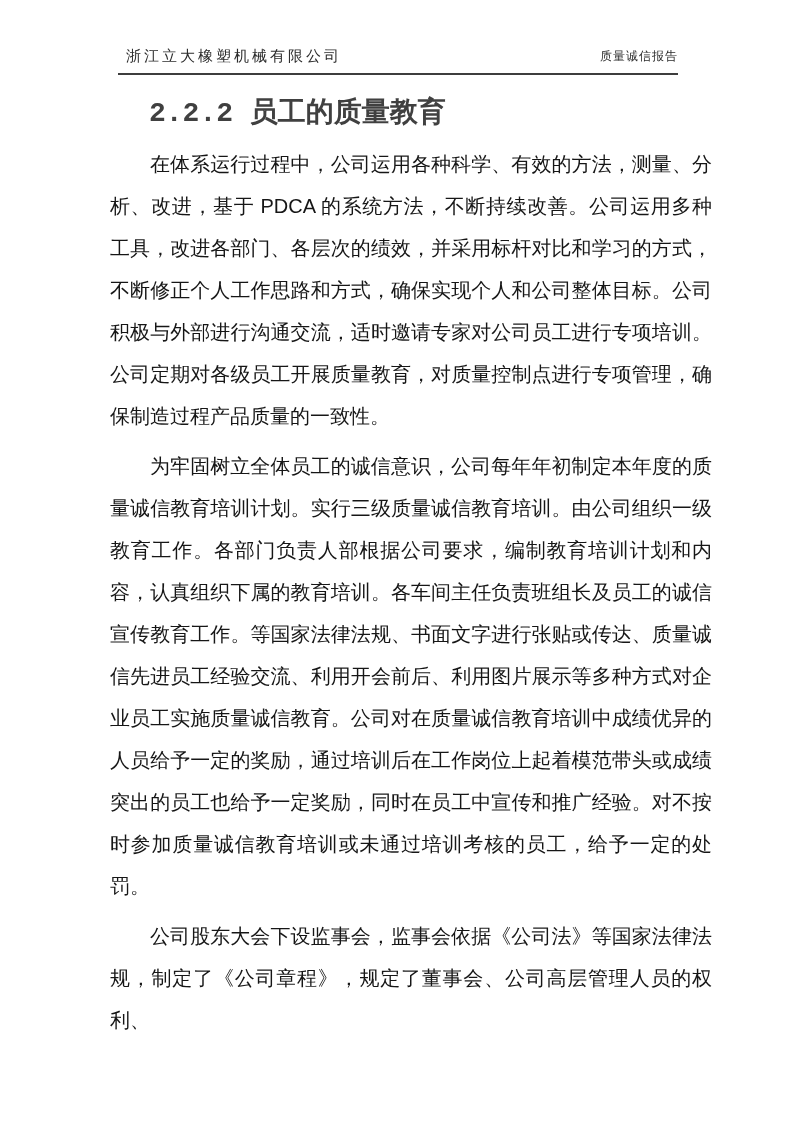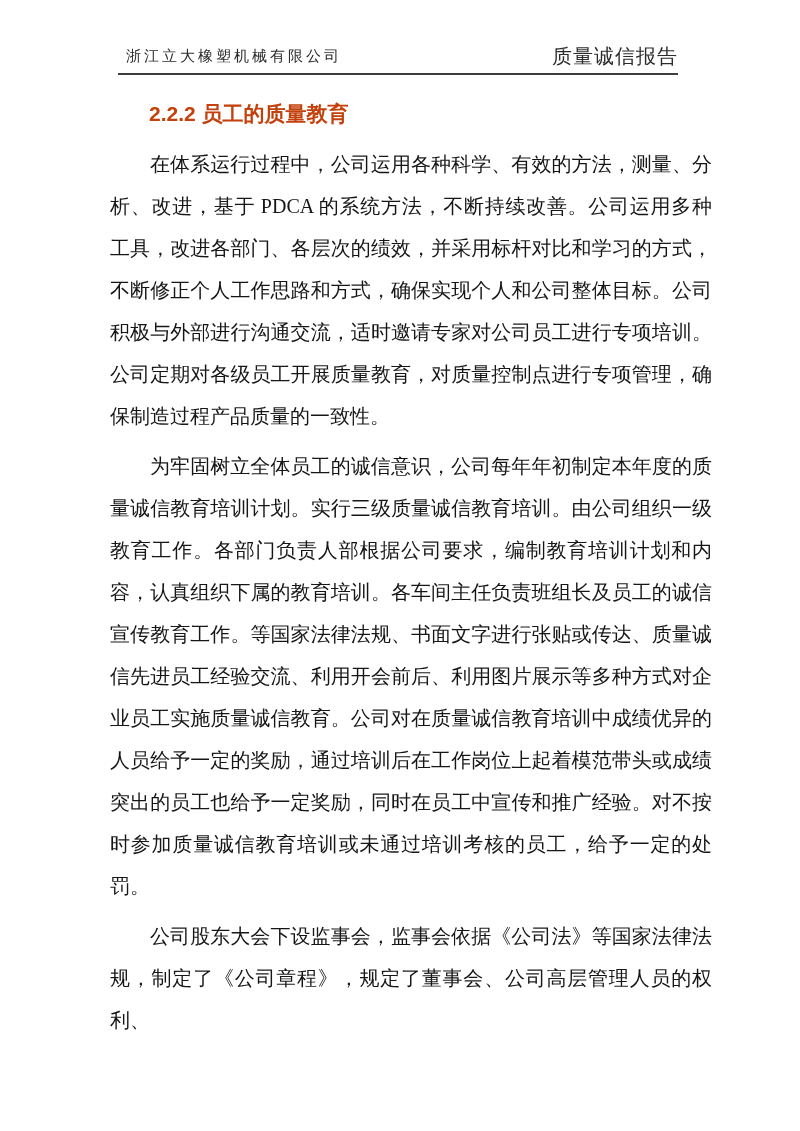--- a/index.html
+++ b/index.html
@@ -34,46 +34,46 @@
   }
   .company-name {
     font-family: "Liberation Serif", "DejaVu Serif", serif;
     font-size: 15px;
     letter-spacing: 3px;
     color: #2b2b2b;
     padding-left: 8px;
   }
   .report-title {
     font-family: "Liberation Serif", "DejaVu Serif", serif;
-    font-size: 20px;
+    font-size: 12px;
     letter-spacing: 1px;
     color: #2b2b2b;
   }
   .header-rule {
     margin-top: 7px;
     height: 2px;
     background: #3d3d3d;
   }
   
   .doc-content {
     margin-left: 110px;
     width: 602px;
     padding-top: 8px;
   }
   .section-heading {
-    font-family: Liberation Sans, sans-serif;
+    font-family: Liberation Mono, monospace;
     font-weight: 700;
-    font-size: 21px;
+    font-size: 28px;
     line-height: 42px;
-    color: #c2410c;
+    color: #404040;
     margin: 10px 0 8px 0;
     padding-left: 39px;
   }
   .body-para {
-    font-family: Liberation Serif, serif;
+    font-family: Liberation Sans, sans-serif;
     font-size: 20px;
     line-height: 42px;
     color: #161616;
     text-indent: 40px;
     text-align: justify;
     text-justify: inter-character;
     margin: 0 0 8px 0;
   }
 </style>
 </head>

